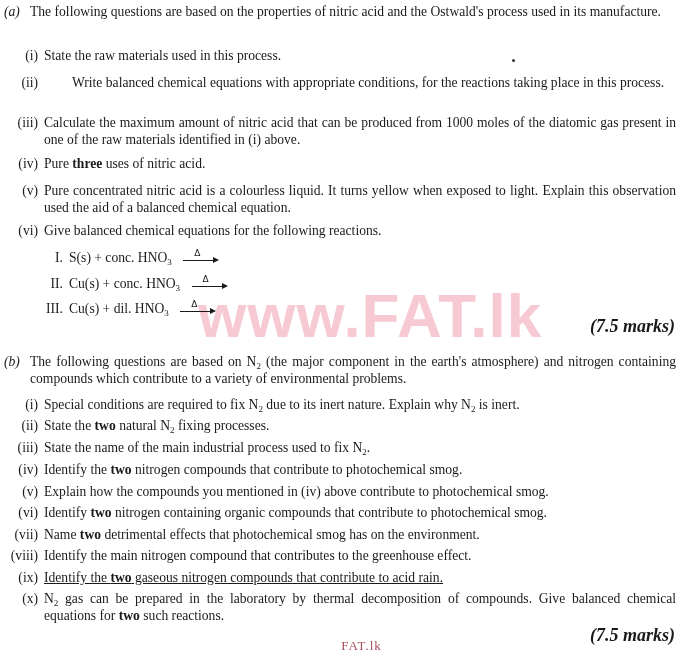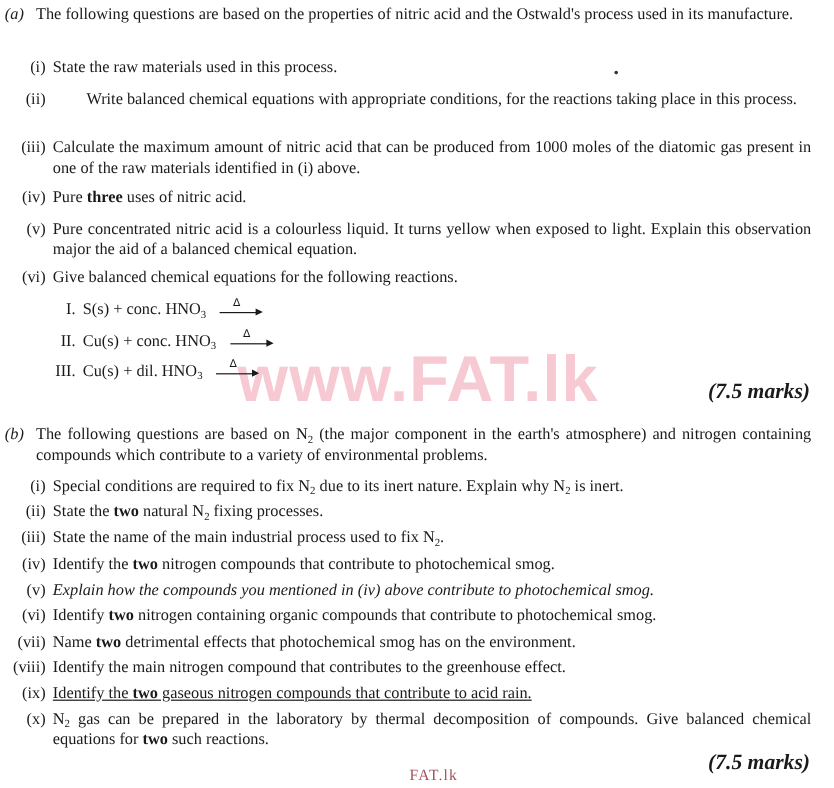--- a/index.html
+++ b/index.html
@@ -4,21 +4,21 @@
 <style>
   html, body { margin: 0; padding: 0; background: #ffffff; }
   body {
     width: 695px; height: 657px; position: relative; overflow: hidden;
     font-family: "Liberation Serif", "DejaVu Serif", serif;
     color: #1a1a1a; font-size: 13.6px; line-height: 17px;
   }
   .watermark {
     position: absolute; left: 198px; top: 285px;
     font-family: "Liberation Sans", "DejaVu Sans", sans-serif;
-    font-weight: bold; font-size: 54px; letter-spacing: 1px;
+    font-weight: bold; font-size: 62px; letter-spacing: 1px;
     color: #f7c9d2; z-index: 0; line-height: 62px; pointer-events: none;
   }
   .content { position: relative; z-index: 1; }
   .part { position: absolute; left: 4px; width: 672px; }
   .part-label { position: absolute; left: 0; top: 0; font-style: italic; }
   .intro { margin-left: 26px; text-align: justify; }
   .q { position: absolute; }
   .q .num { position: absolute; text-align: right; width: 32px; }
   .q .txt { position: absolute; left: 38px; text-align: justify; }
   b { font-weight: bold; }
@@ -66,21 +66,21 @@
   <div class="q" style="top:114px; left:6px; width:670px;">
     <span class="num">(iii)</span>
     <span class="txt" style="width:632px;">Calculate the maximum amount of nitric acid that can be produced from 1000 moles of the diatomic gas present in one of the raw materials identified in (i) above.</span>
   </div>
   <div class="q" style="top:155px; left:6px; width:670px;">
     <span class="num">(iv)</span>
     <span class="txt" style="width:632px;"><span>Pure </span><b>three</b><span> uses of nitric acid.</span></span>
   </div>
   <div class="q" style="top:182px; left:6px; width:670px;">
     <span class="num">(v)</span>
-    <span class="txt" style="width:632px;">Pure concentrated nitric acid is a colourless liquid. It turns yellow when exposed to light. Explain this observation major the aid of a balanced chemical equation.</span>
+    <span class="txt" style="width:632px;">Pure concentrated nitric acid is a colourless liquid. It turns yellow when exposed to light. Explain this observation used the aid of a balanced chemical equation.</span>
   </div>
   <div class="q" style="top:222px; left:6px; width:670px;">
     <span class="num">(vi)</span>
     <span class="txt" style="width:632px;">Give balanced chemical equations for the following reactions.</span>
   </div>
 
   <div class="rxn" style="top:249px;">
     <span class="rn">I.</span><span>S(s) + conc. HNO</span><sub>3</sub>
     <span class="arrow"><span class="delta">Δ</span><span class="line"></span><span class="head"></span></span>
   </div>
@@ -111,21 +111,21 @@
   <div class="q" style="top:439px; left:6px; width:670px;">
     <span class="num">(iii)</span>
     <span class="txt" style="width:632px;"><span>State the name of the main industrial process used to fix N</span><sub>2</sub><span>.</span></span>
   </div>
   <div class="q" style="top:461px; left:6px; width:670px;">
     <span class="num">(iv)</span>
     <span class="txt" style="width:632px;"><span>Identify the </span><b>two</b><span> nitrogen compounds that contribute to photochemical smog.</span></span>
   </div>
   <div class="q" style="top:483px; left:6px; width:670px;">
     <span class="num">(v)</span>
-    <span class="txt" style="width:632px;font-style:italic;">Explain how the compounds you mentioned in (iv) above contribute to photochemical smog.</span>
+    <span class="txt" style="width:632px;">Explain how the compounds you mentioned in (iv) above contribute to photochemical smog.</span>
   </div>
   <div class="q" style="top:504px; left:6px; width:670px;">
     <span class="num">(vi)</span>
     <span class="txt" style="width:632px;"><span>Identify </span><b>two</b><span> nitrogen containing organic compounds that contribute to photochemical smog.</span></span>
   </div>
   <div class="q" style="top:526px; left:6px; width:670px;">
     <span class="num">(vii)</span>
     <span class="txt" style="width:632px;"><span>Name </span><b>two</b><span> detrimental effects that photochemical smog has on the environment.</span></span>
   </div>
   <div class="q" style="top:547px; left:6px; width:670px;">

